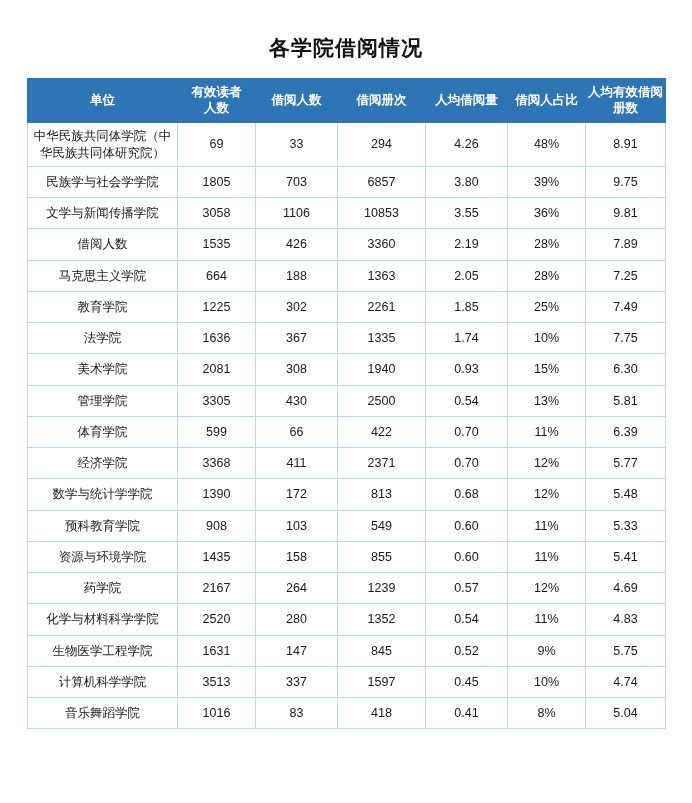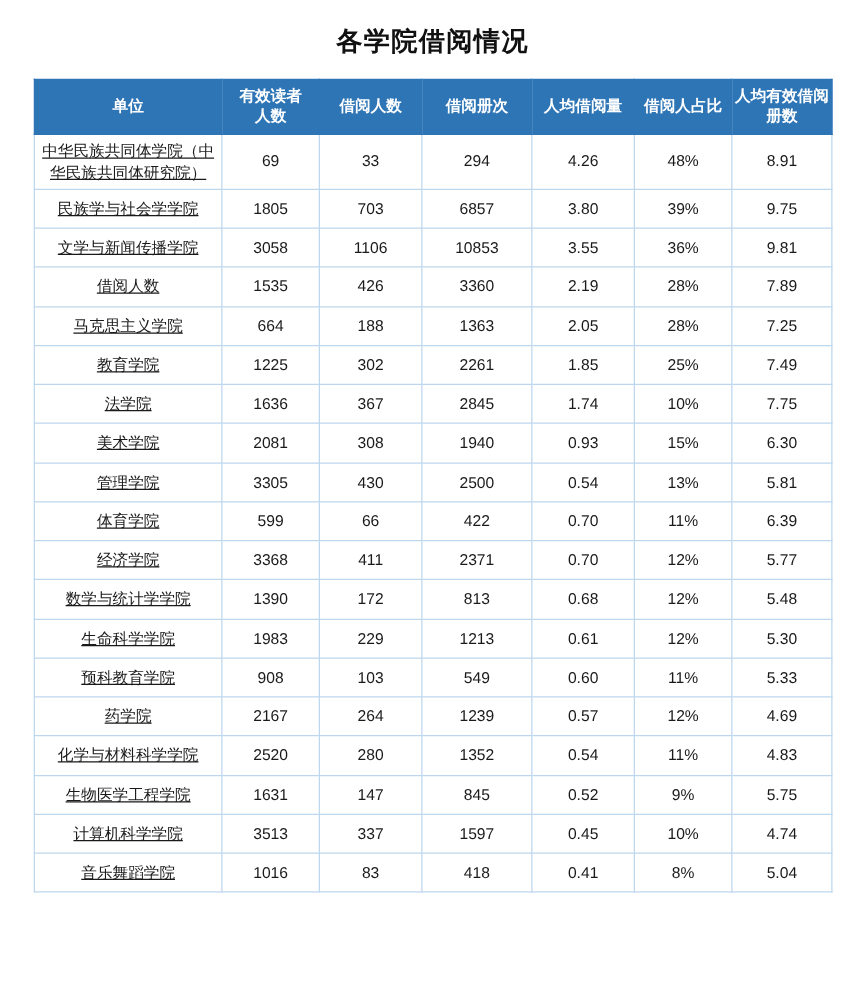--- a/index.html
+++ b/index.html
@@ -11,21 +11,21 @@
     width: 692px;
     height: 803px;
     font-family: "Liberation Sans", sans-serif;
     color: #1a1a1a;
     overflow: hidden;
   }
   .page {
     width: 692px;
     height: 803px;
     box-sizing: border-box;
-    padding: 1px;
+    padding: 16px;
     position: relative;
   }
   .title {
     text-align: center;
     font-size: 21px;
     font-weight: bold;
     letter-spacing: 1px;
     color: #111111;
     padding: 18px 0 16px 0;
     margin: 0;
@@ -62,21 +62,20 @@
   }
   tbody td.unit {
     font-size: 12.5px;
   }
   tbody tr.two-line td {
     padding-top: 5px;
     padding-bottom: 5px;
   }
   tbody td.unit .u-line {
     display: block;
-    text-decoration: underline;
   }
   col.c0 { width: 150px; }
   col.c1 { width: 78px; }
   col.c2 { width: 82px; }
   col.c3 { width: 88px; }
   col.c4 { width: 82px; }
   col.c5 { width: 78px; }
   col.c6 { width: 80px; }
 </style>
 </head>
@@ -190,21 +189,21 @@
             <td>1.85</td>
             <td>25%</td>
             <td>7.49</td>
           </tr>
           <tr>
             <td class="unit">
               <span class="u-line">法学院</span>
             </td>
             <td>1636</td>
             <td>367</td>
-            <td>2845</td>
+            <td>1335</td>
             <td>1.74</td>
             <td>10%</td>
             <td>7.75</td>
           </tr>
           <tr>
             <td class="unit">
               <span class="u-line">美术学院</span>
             </td>
             <td>2081</td>
             <td>308</td>
@@ -252,42 +251,42 @@
             </td>
             <td>1390</td>
             <td>172</td>
             <td>813</td>
             <td>0.68</td>
             <td>12%</td>
             <td>5.48</td>
           </tr>
           <tr>
             <td class="unit">
-              <span class="u-line">生命科学学院</span>
-            </td>
-            <td>1983</td>
-            <td>229</td>
-            <td>1213</td>
-            <td>0.61</td>
-            <td>12%</td>
-            <td>5.30</td>
-          </tr>
-          <tr>
-            <td class="unit">
               <span class="u-line">预科教育学院</span>
             </td>
             <td>908</td>
             <td>103</td>
             <td>549</td>
             <td>0.60</td>
             <td>11%</td>
             <td>5.33</td>
           </tr>
           <tr>
             <td class="unit">
+              <span class="u-line">资源与环境学院</span>
+            </td>
+            <td>1435</td>
+            <td>158</td>
+            <td>855</td>
+            <td>0.60</td>
+            <td>11%</td>
+            <td>5.41</td>
+          </tr>
+          <tr>
+            <td class="unit">
               <span class="u-line">药学院</span>
             </td>
             <td>2167</td>
             <td>264</td>
             <td>1239</td>
             <td>0.57</td>
             <td>12%</td>
             <td>4.69</td>
           </tr>
           <tr>

